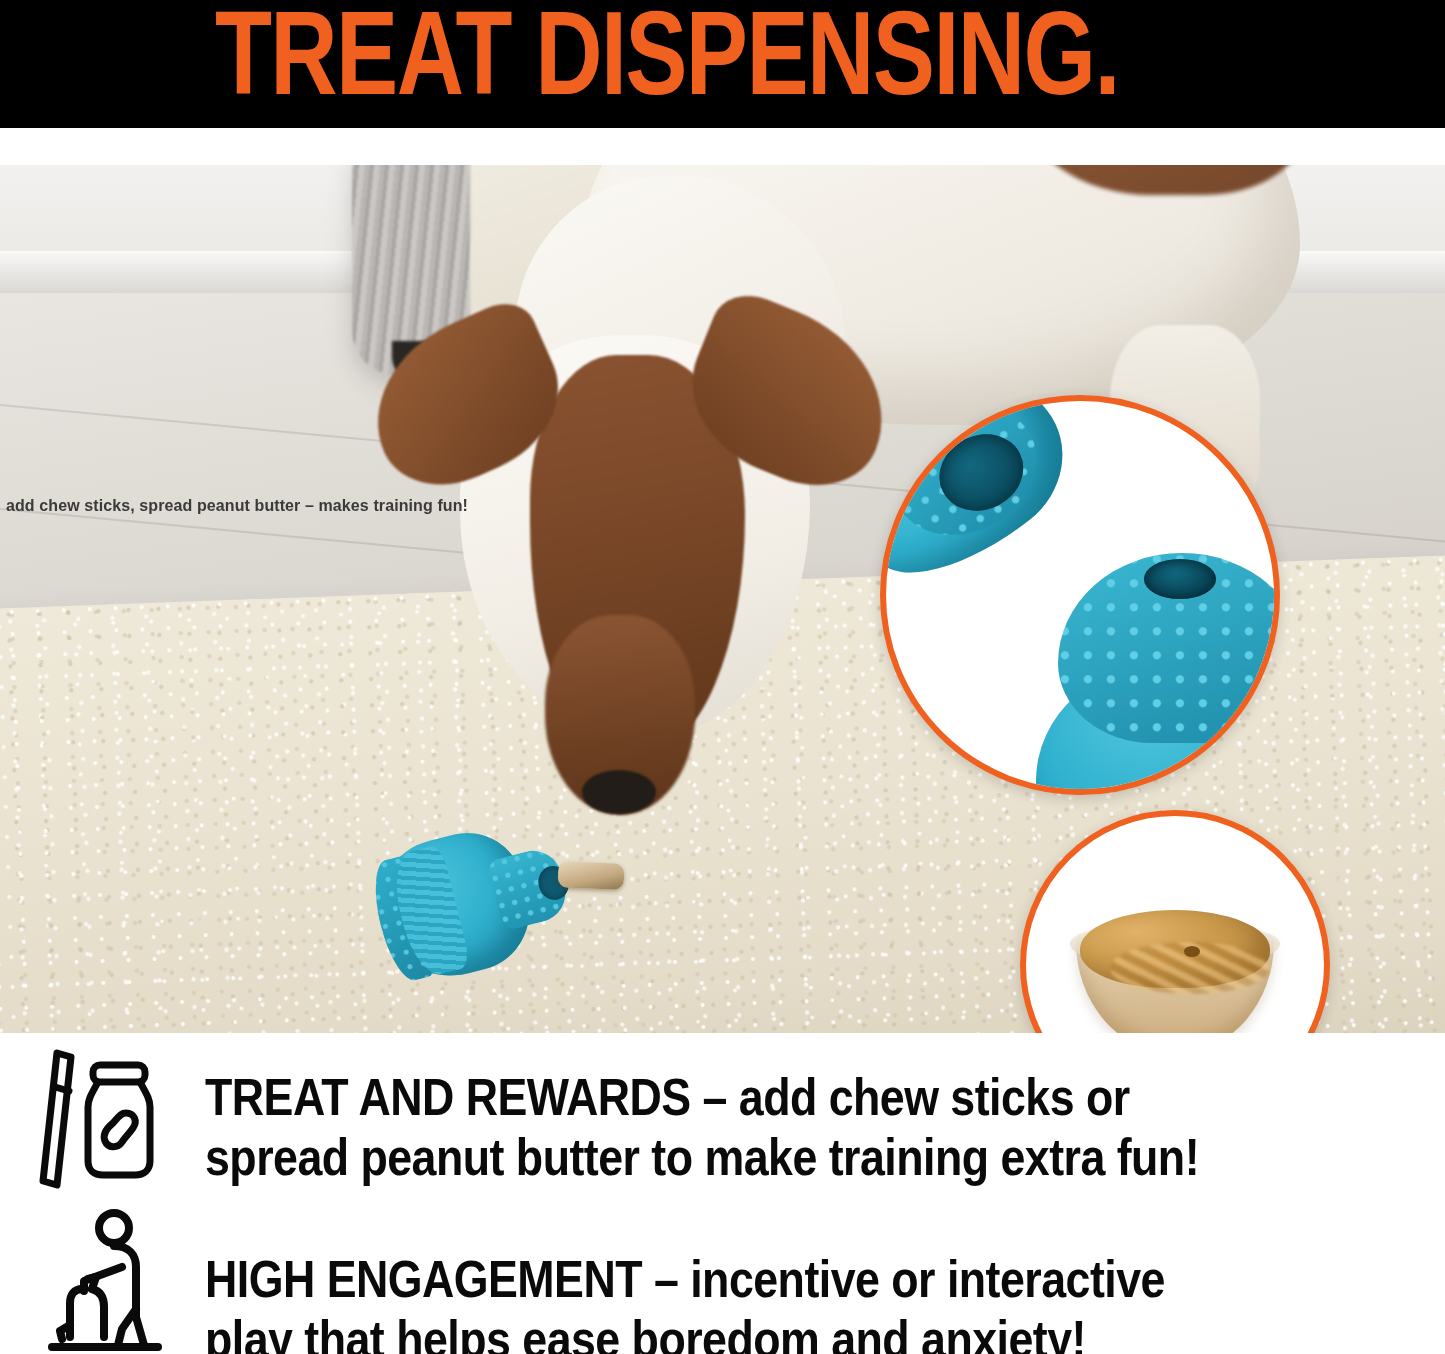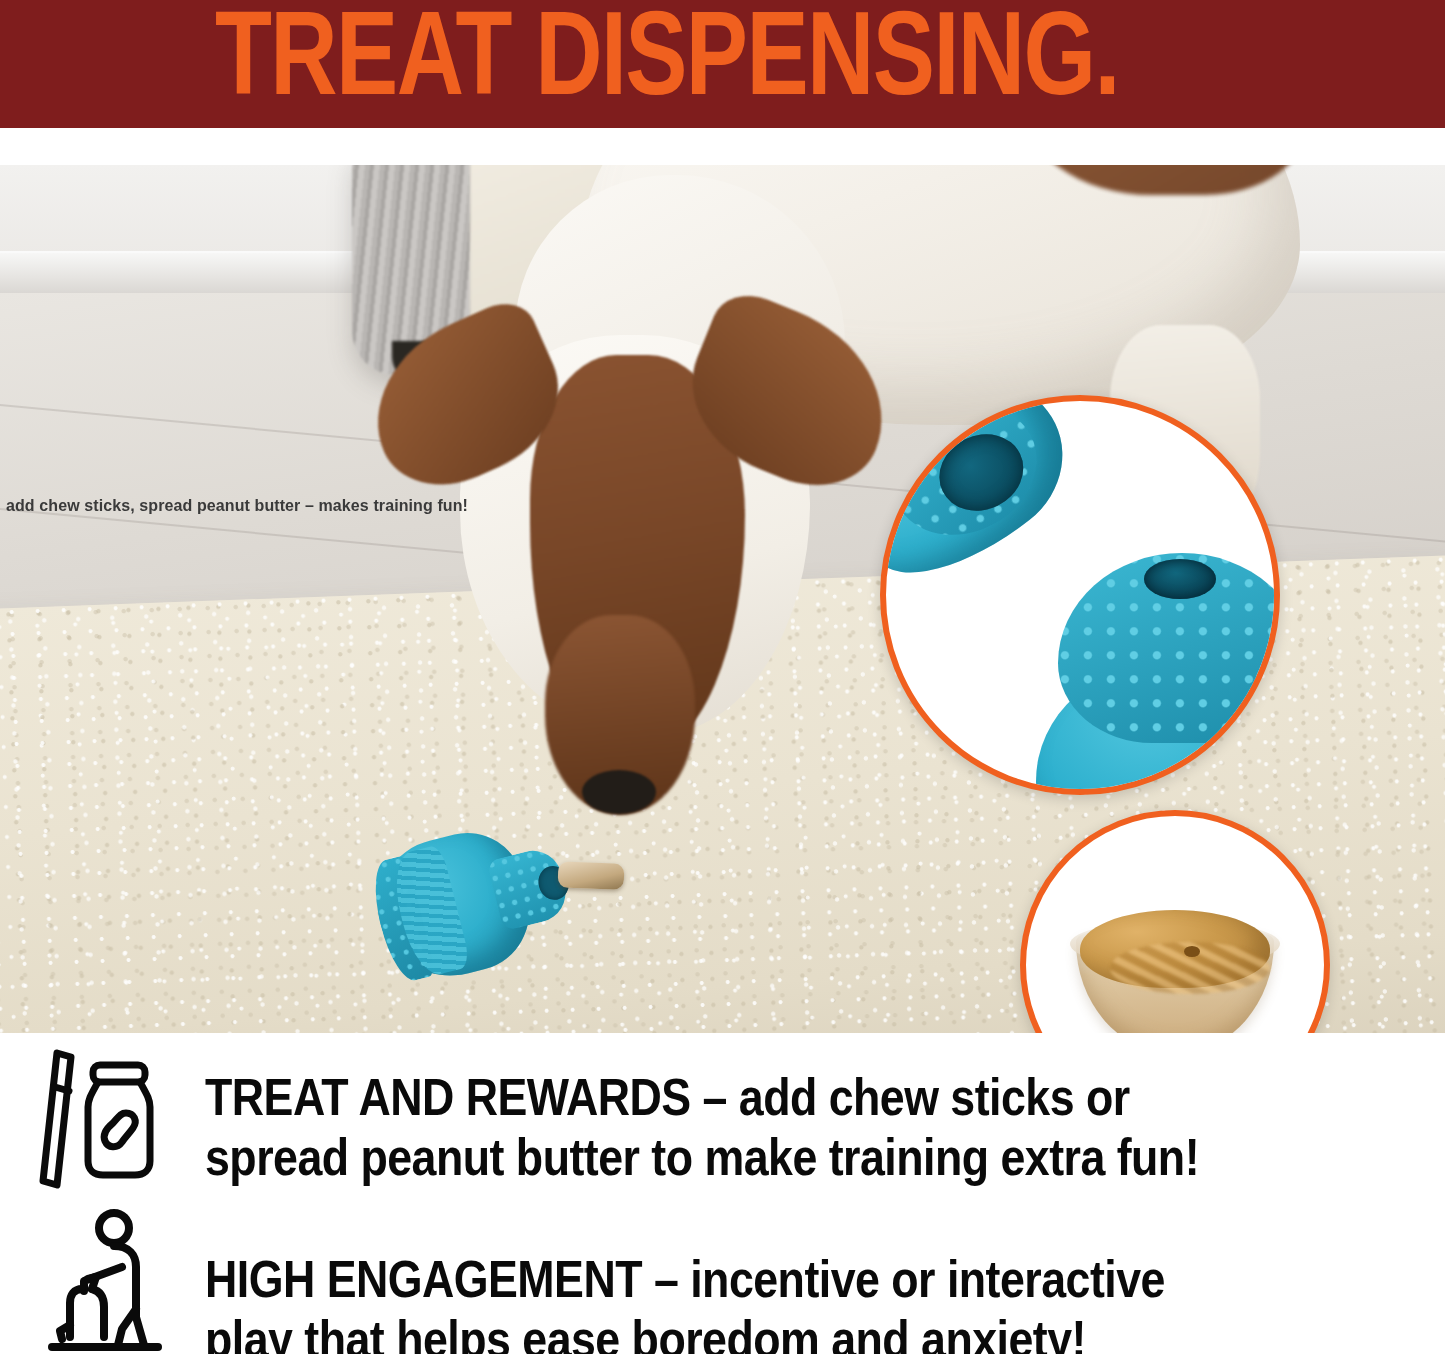--- a/index.html
+++ b/index.html
@@ -2,21 +2,21 @@
 <html><head>
 <meta charset="utf-8">
 <style>
   * { margin:0; padding:0; box-sizing:border-box; }
   html,body { width:1445px; height:1354px; background:#ffffff; }
   body { font-family:"Liberation Sans", sans-serif; overflow:hidden; }
 
   .page { position:relative; width:1445px; height:1354px; background:#fff; }
 
   
-  .header { position:absolute; left:0; top:0; width:1445px; height:128px; background:#7f1d1d; }
+  .header { position:absolute; left:0; top:0; width:1445px; height:128px; background:#000000; }
   .headline {
     position:absolute; left:215px; top:-6px;
     font-family:"Liberation Sans", sans-serif;
     font-weight:bold; font-size:118px; line-height:118px;
     letter-spacing:-2px;
     color:#F0601F;
     transform:scaleX(0.79); transform-origin:left top;
     white-space:nowrap;
   }
 

